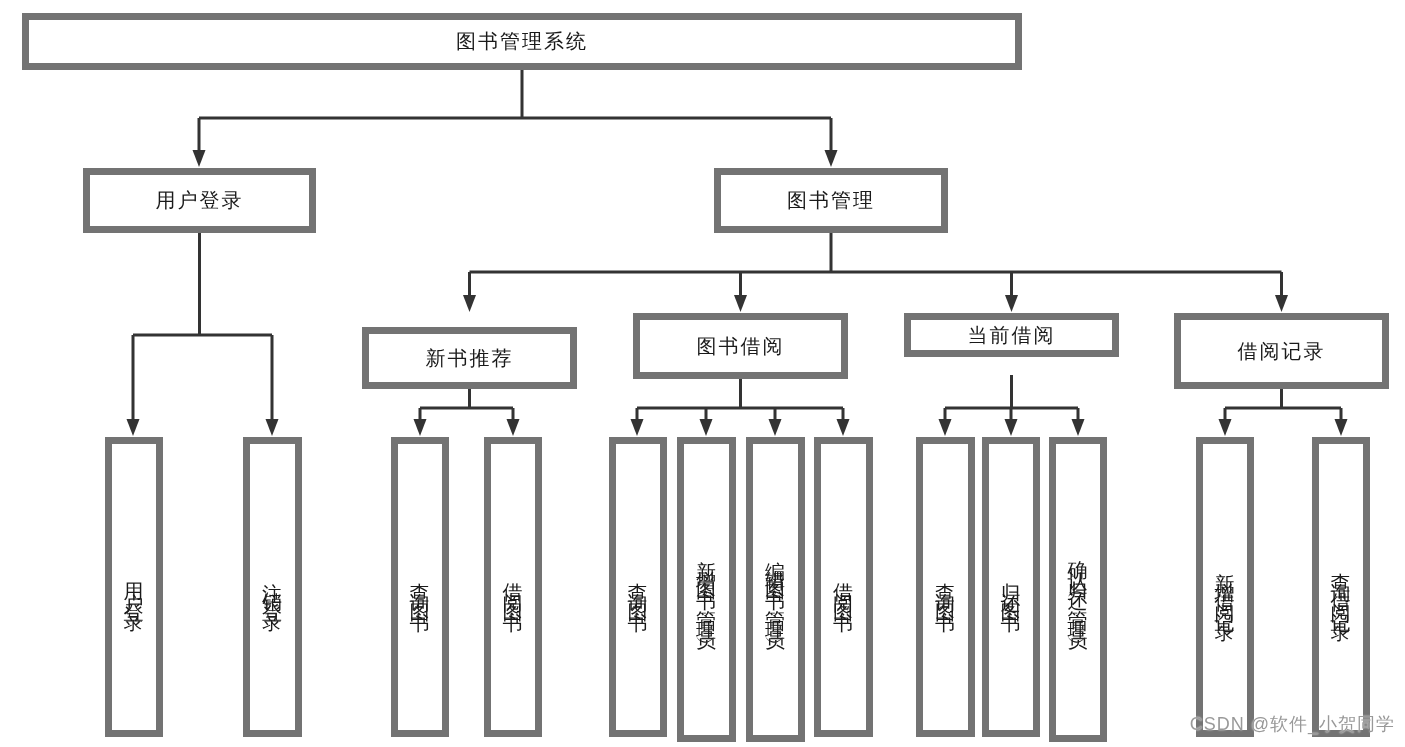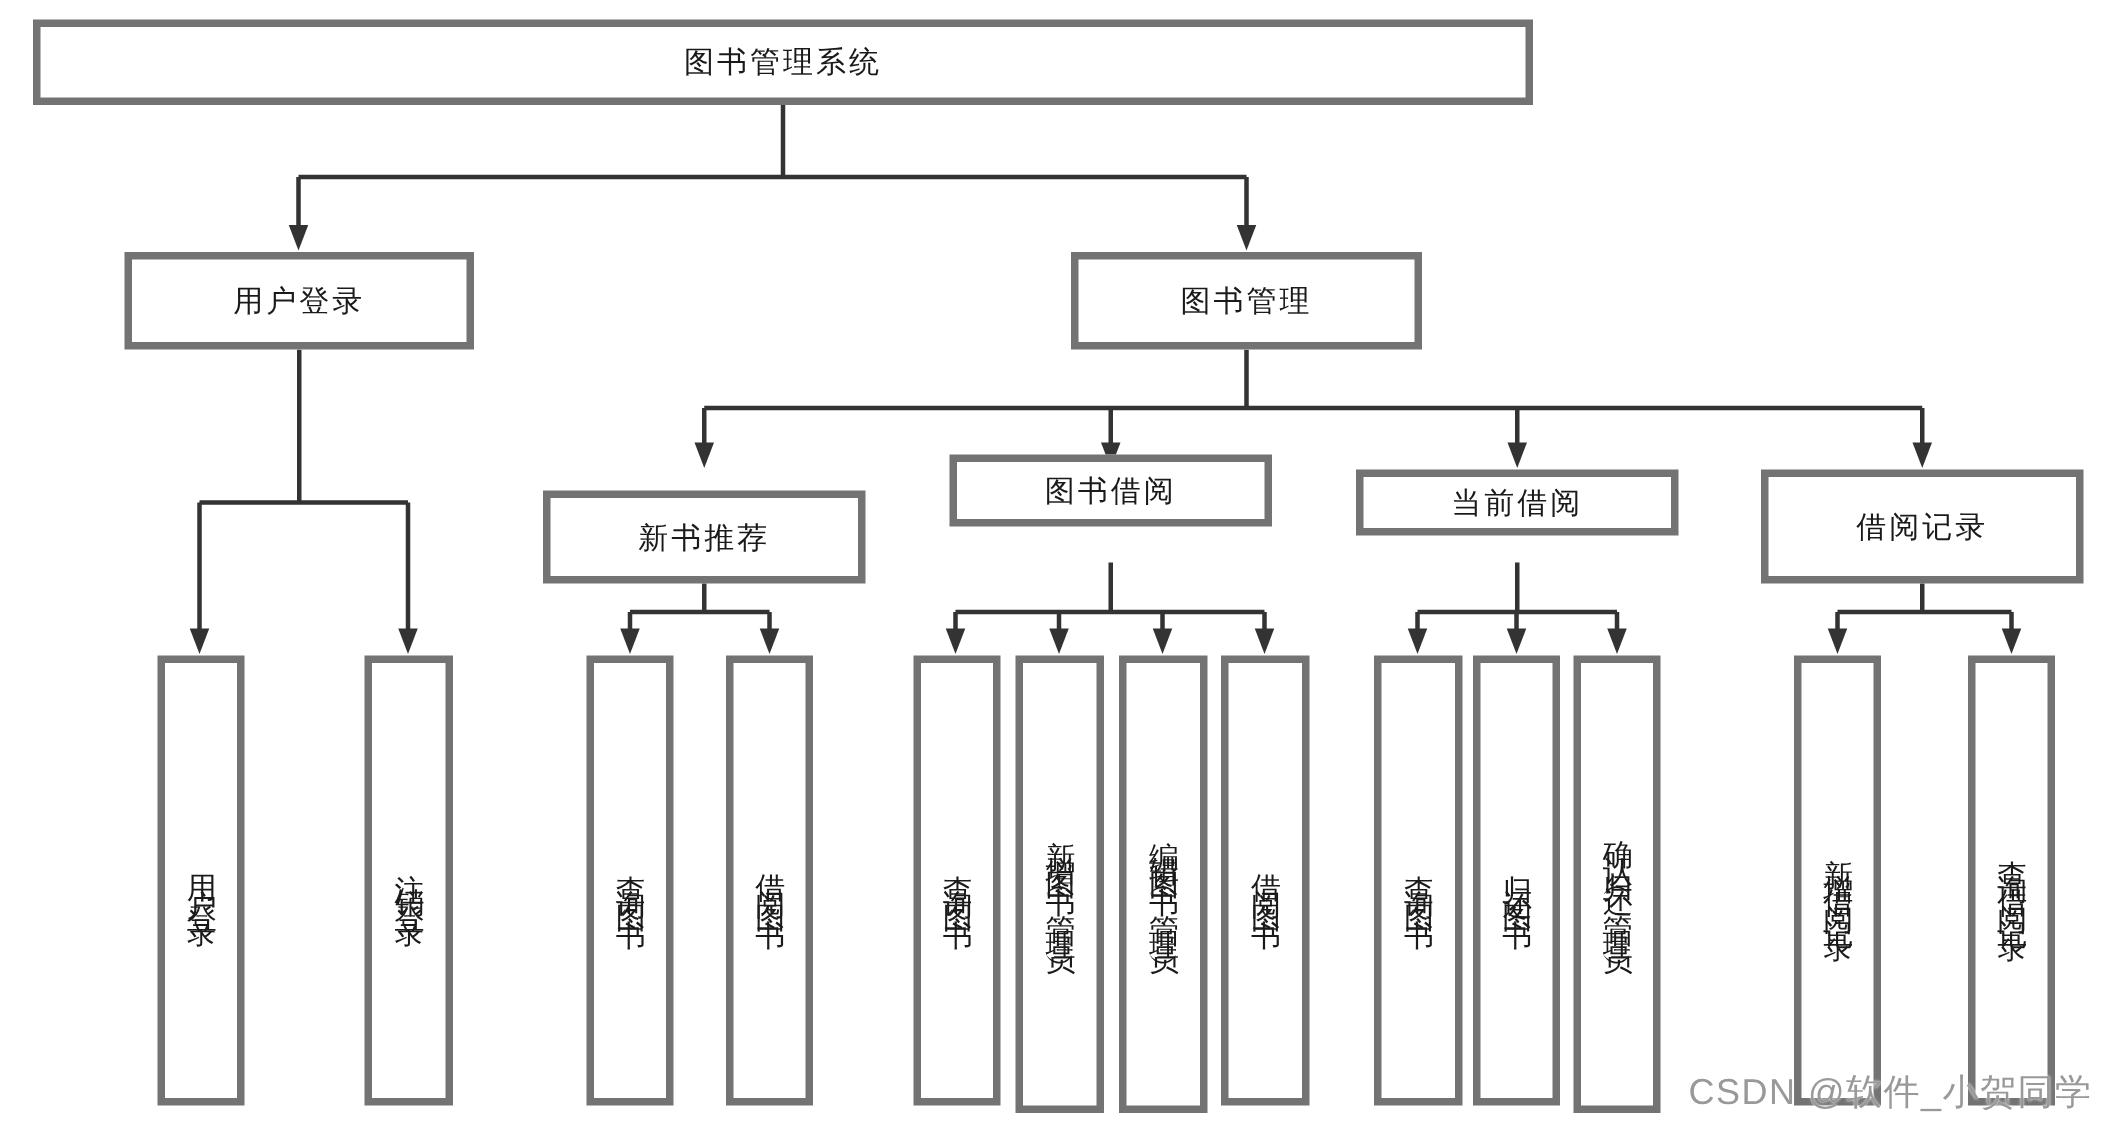--- a/index.html
+++ b/index.html
@@ -3,30 +3,30 @@
 <meta charset="utf-8">
 <style>
   html,body { margin:0; padding:0; background:#ffffff; }
   .stage {
     position:relative; width:1405px; height:747px; background:#ffffff;
     font-family:"Liberation Sans", sans-serif; color:#1a1a1a; overflow:hidden;
   }
   .wires { position:absolute; left:0; top:0; width:1405px; height:747px; pointer-events:none; }
   .box {
     position:absolute; box-sizing:border-box; background:#ffffff;
-    border:5px solid #737373; display:flex; align-items:center; justify-content:center;
+    border:7px solid #737373; display:flex; align-items:center; justify-content:center;
   }
   .box.h span { font-size:20px; letter-spacing:2px; white-space:nowrap; }
   .box.v span {
     writing-mode:vertical-rl; text-orientation:mixed;
     font-size:20px; letter-spacing:10px; line-height:1; white-space:nowrap;
   }
   .watermark {
     position:absolute; top:712px; right:10px; z-index:5;
-    font-size:24px; color:#999999; letter-spacing:1px; white-space:nowrap;
+    font-size:18px; color:#999999; letter-spacing:1px; white-space:nowrap;
     text-shadow:0 0 2px #ffffff;
   }
 </style>
 </head>
 <body>
 
 <div class="stage">
 
   <svg class="wires" viewBox="0 0 1405 747" xmlns="http://www.w3.org/2000/svg">
     <g stroke="#333333" stroke-width="3" fill="none">
@@ -80,21 +80,21 @@
   <div class="box h" style="left:83px;top:168px;width:233px;height:65px">
     <span>用户登录</span>
   </div>
   <div class="box h" style="left:714px;top:168px;width:234px;height:65px">
     <span>图书管理</span>
   </div>
 
   <div class="box h" style="left:362px;top:327px;width:215px;height:62px">
     <span>新书推荐</span>
   </div>
-  <div class="box h" style="left:633px;top:303px;width:215px;height:48px">
+  <div class="box h" style="left:633px;top:313px;width:215px;height:66px">
     <span>图书借阅</span>
   </div>
   <div class="box h" style="left:904px;top:313px;width:215px;height:44px">
     <span>当前借阅</span>
   </div>
   <div class="box h" style="left:1174px;top:313px;width:215px;height:76px">
     <span>借阅记录</span>
   </div>
 
   <div class="box v" style="left:105px;top:437px;width:58px;height:300px">

